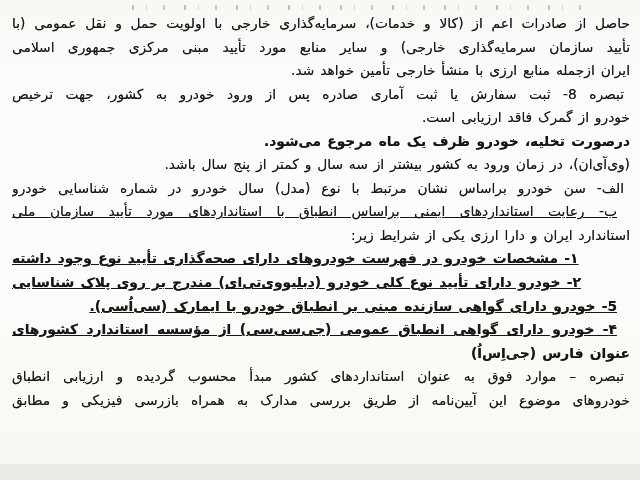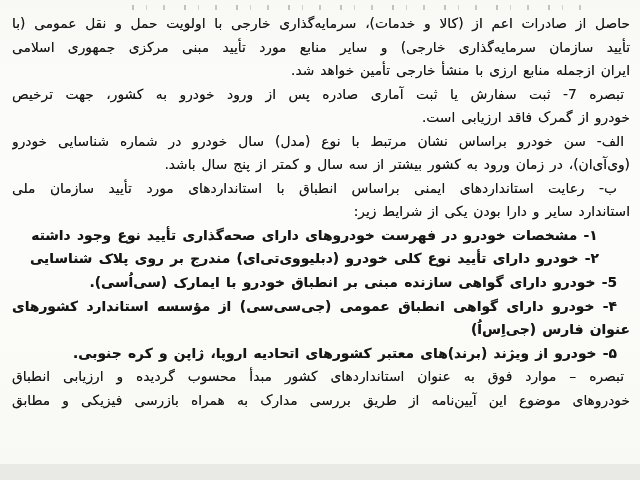--- a/index.html
+++ b/index.html
@@ -36,52 +36,52 @@
     max-height: 23.55px;
     overflow: hidden;
     text-align: justify;
     text-align-last: justify;
     word-spacing: 1.5px;
     letter-spacing: 0.15px;
     text-shadow: 0 0 0.5px rgba(10,10,10,0.55);
     white-space: normal;
   }
   .ln.end {
-    text-align: center;
+    text-align: left;
     text-align-last: right;
   }
   .b { font-weight: bold; }
   .ind-s { padding-right: 6px; }
-  .ind-m { padding-right: 13px; }
+  .ind-m { padding-right: 13px; text-decoration: underline; }
 </style>
 </head>
 <body>
 
 <div class="page">
 
   <div class="remnant"></div>
 
   <div class="ln">حاصل از صادرات اعم از (کالا و خدمات)، سرمایه‌گذاری خارجی با اولویت حمل و نقل عمومی (با</div>
   <div class="ln">تأیید سازمان سرمایه‌گذاری خارجی) و سایر منابع مورد تأیید مبنی مرکزی جمهوری اسلامی</div>
   <div class="ln end">ایران ازجمله منابع ارزی با منشأ خارجی تأمین خواهد شد.</div>
 
-  <div class="ln ind-s">تبصره 7- ثبت سفارش یا ثبت آماری صادره پس از ورود خودرو به کشور، جهت ترخیص</div>
+  <div class="ln ind-s">تبصره 8- ثبت سفارش یا ثبت آماری صادره پس از ورود خودرو به کشور، جهت ترخیص</div>
   <div class="ln end">خودرو از گمرک فاقد ارزیابی است.</div>
 
+  <div class="ln end b">درصورت تخلیه، خودرو ظرف یک ماه مرجوع می‌شود.</div>
 
 
+  <div class="ln end">(وی‌آی‌ان)، در زمان ورود به کشور بیشتر از سه سال و کمتر از پنج سال باشد.</div>
   <div class="ln ind-s">الف- سن خودرو براساس نشان مرتبط با نوع (مدل) سال خودرو در شماره شناسایی خودرو</div>
-  <div class="ln end">(وی‌آی‌ان)، در زمان ورود به کشور بیشتر از سه سال و کمتر از پنج سال باشد.</div>
 
   <div class="ln ind-m">ب- رعایت استانداردهای ایمنی براساس انطباق با استانداردهای مورد تأیید سازمان ملی</div>
-  <div class="ln end">استاندارد سایر و دارا بودن یکی از شرایط زیر:</div>
+  <div class="ln end">استاندارد ایران و دارا ارزی یکی از شرایط زیر:</div>
 
   <div class="ln end b ind-m">۱- مشخصات خودرو در فهرست خودروهای دارای صحه‌گذاری تأیید نوع وجود داشته باشد.</div>
   <div class="ln end b ind-m">۲- خودرو دارای تأیید نوع کلی خودرو (دبلیووی‌تی‌ای) مندرج بر روی پلاک شناسایی باشد.</div>
   <div class="ln end b ind-m">5- خودرو دارای گواهی سازنده مبنی بر انطباق خودرو با ایمارک (سی‌اُسی).</div>
   <div class="ln b ind-m">۴- خودرو دارای گواهی انطباق عمومی (جی‌سی‌سی) از مؤسسه استاندارد کشورهای حاشیه</div>
   <div class="ln end b">عنوان فارس (جی‌اِس‌اُ)</div>
-  <div class="ln end b ind-m">۵- خودرو از ویژند (برند)های معتبر کشورهای اتحادیه اروپا، ژاپن و کره جنوبی.</div>
 
   <div class="ln ind-s">تبصره – موارد فوق به عنوان استانداردهای کشور مبدأ محسوب گردیده و ارزیابی انطباق</div>
   <div class="ln">خودروهای موضوع این آیین‌نامه از طریق بررسی مدارک به همراه بازرسی فیزیکی و مطابق</div>
 
 </div>
 
 </body></html>

